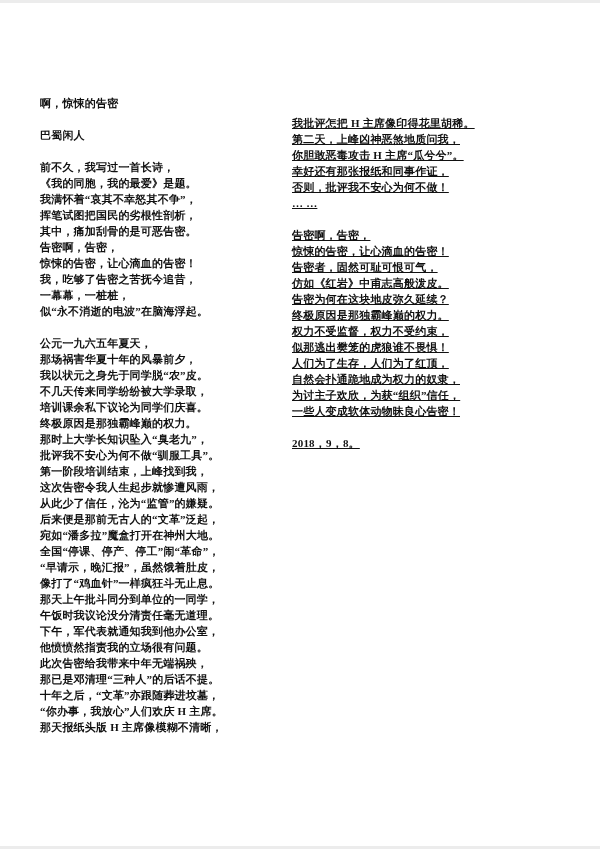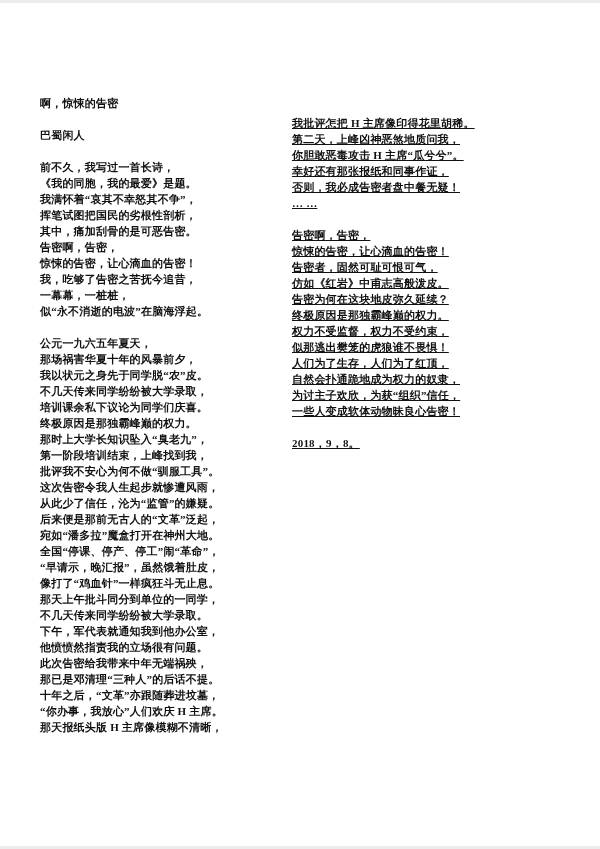--- a/index.html
+++ b/index.html
@@ -75,48 +75,48 @@
       <div class="poem-line">似“永不消逝的电波”在脑海浮起。</div>
     </div>
     <div class="block">
       <div class="poem-line">公元一九六五年夏天，</div>
       <div class="poem-line">那场祸害华夏十年的风暴前夕，</div>
       <div class="poem-line">我以状元之身先于同学脱“农”皮。</div>
       <div class="poem-line">不几天传来同学纷纷被大学录取，</div>
       <div class="poem-line">培训课余私下议论为同学们庆喜。</div>
       <div class="poem-line">终极原因是那独霸峰巅的权力。</div>
       <div class="poem-line">那时上大学长知识坠入“臭老九”，</div>
+      <div class="poem-line">批评我不安心为何不做“驯服工具”。</div>
       <div class="poem-line">第一阶段培训结束，上峰找到我，</div>
-      <div class="poem-line">批评我不安心为何不做“驯服工具”。</div>
       <div class="poem-line">这次告密令我人生起步就惨遭风雨，</div>
       <div class="poem-line">从此少了信任，沦为“监管”的嫌疑。</div>
       <div class="poem-line">后来便是那前无古人的“文革”泛起，</div>
       <div class="poem-line">宛如“潘多拉”魔盒打开在神州大地。</div>
       <div class="poem-line">全国“停课、停产、停工”闹“革命”，</div>
       <div class="poem-line">“早请示，晚汇报”，虽然饿着肚皮，</div>
       <div class="poem-line">像打了“鸡血针”一样疯狂斗无止息。</div>
       <div class="poem-line">那天上午批斗同分到单位的一同学，</div>
-      <div class="poem-line">不几天传来同学纷纷被大学录取。</div>
+      <div class="poem-line">午饭时我议论没分清责任毫无道理。</div>
       <div class="poem-line">下午，军代表就通知我到他办公室，</div>
       <div class="poem-line">他愤愤然指责我的立场很有问题。</div>
       <div class="poem-line">此次告密给我带来中年无端祸殃，</div>
       <div class="poem-line">那已是邓清理“三种人”的后话不提。</div>
       <div class="poem-line">十年之后，“文革”亦跟随葬进坟墓，</div>
       <div class="poem-line">“你办事，我放心”人们欢庆 H 主席。</div>
       <div class="poem-line">那天报纸头版 H 主席像模糊不清晰，</div>
     </div>
   </div>
 
 <div id="right-col" class="col">
     <div class="block">
       <div class="poem-line">我批评怎把 H 主席像印得花里胡稀。</div>
       <div class="poem-line">第二天，上峰凶神恶煞地质问我，</div>
       <div class="poem-line">你胆敢恶毒攻击 H 主席“瓜兮兮”。</div>
       <div class="poem-line">幸好还有那张报纸和同事作证，</div>
-      <div class="poem-line">否则，我必成告密者盘中餐无疑！</div>
+      <div class="poem-line">否则，批评我不安心为何不做！</div>
       <div class="poem-line">… …</div>
     </div>
     <div class="block">
       <div class="poem-line">告密啊，告密，</div>
       <div class="poem-line">惊悚的告密，让心滴血的告密！</div>
       <div class="poem-line">告密者，固然可耻可恨可气，</div>
       <div class="poem-line">仿如《红岩》中甫志高般泼皮。</div>
       <div class="poem-line">告密为何在这块地皮弥久延续？</div>
       <div class="poem-line">终极原因是那独霸峰巅的权力。</div>
       <div class="poem-line">权力不受监督，权力不受约束，</div>

